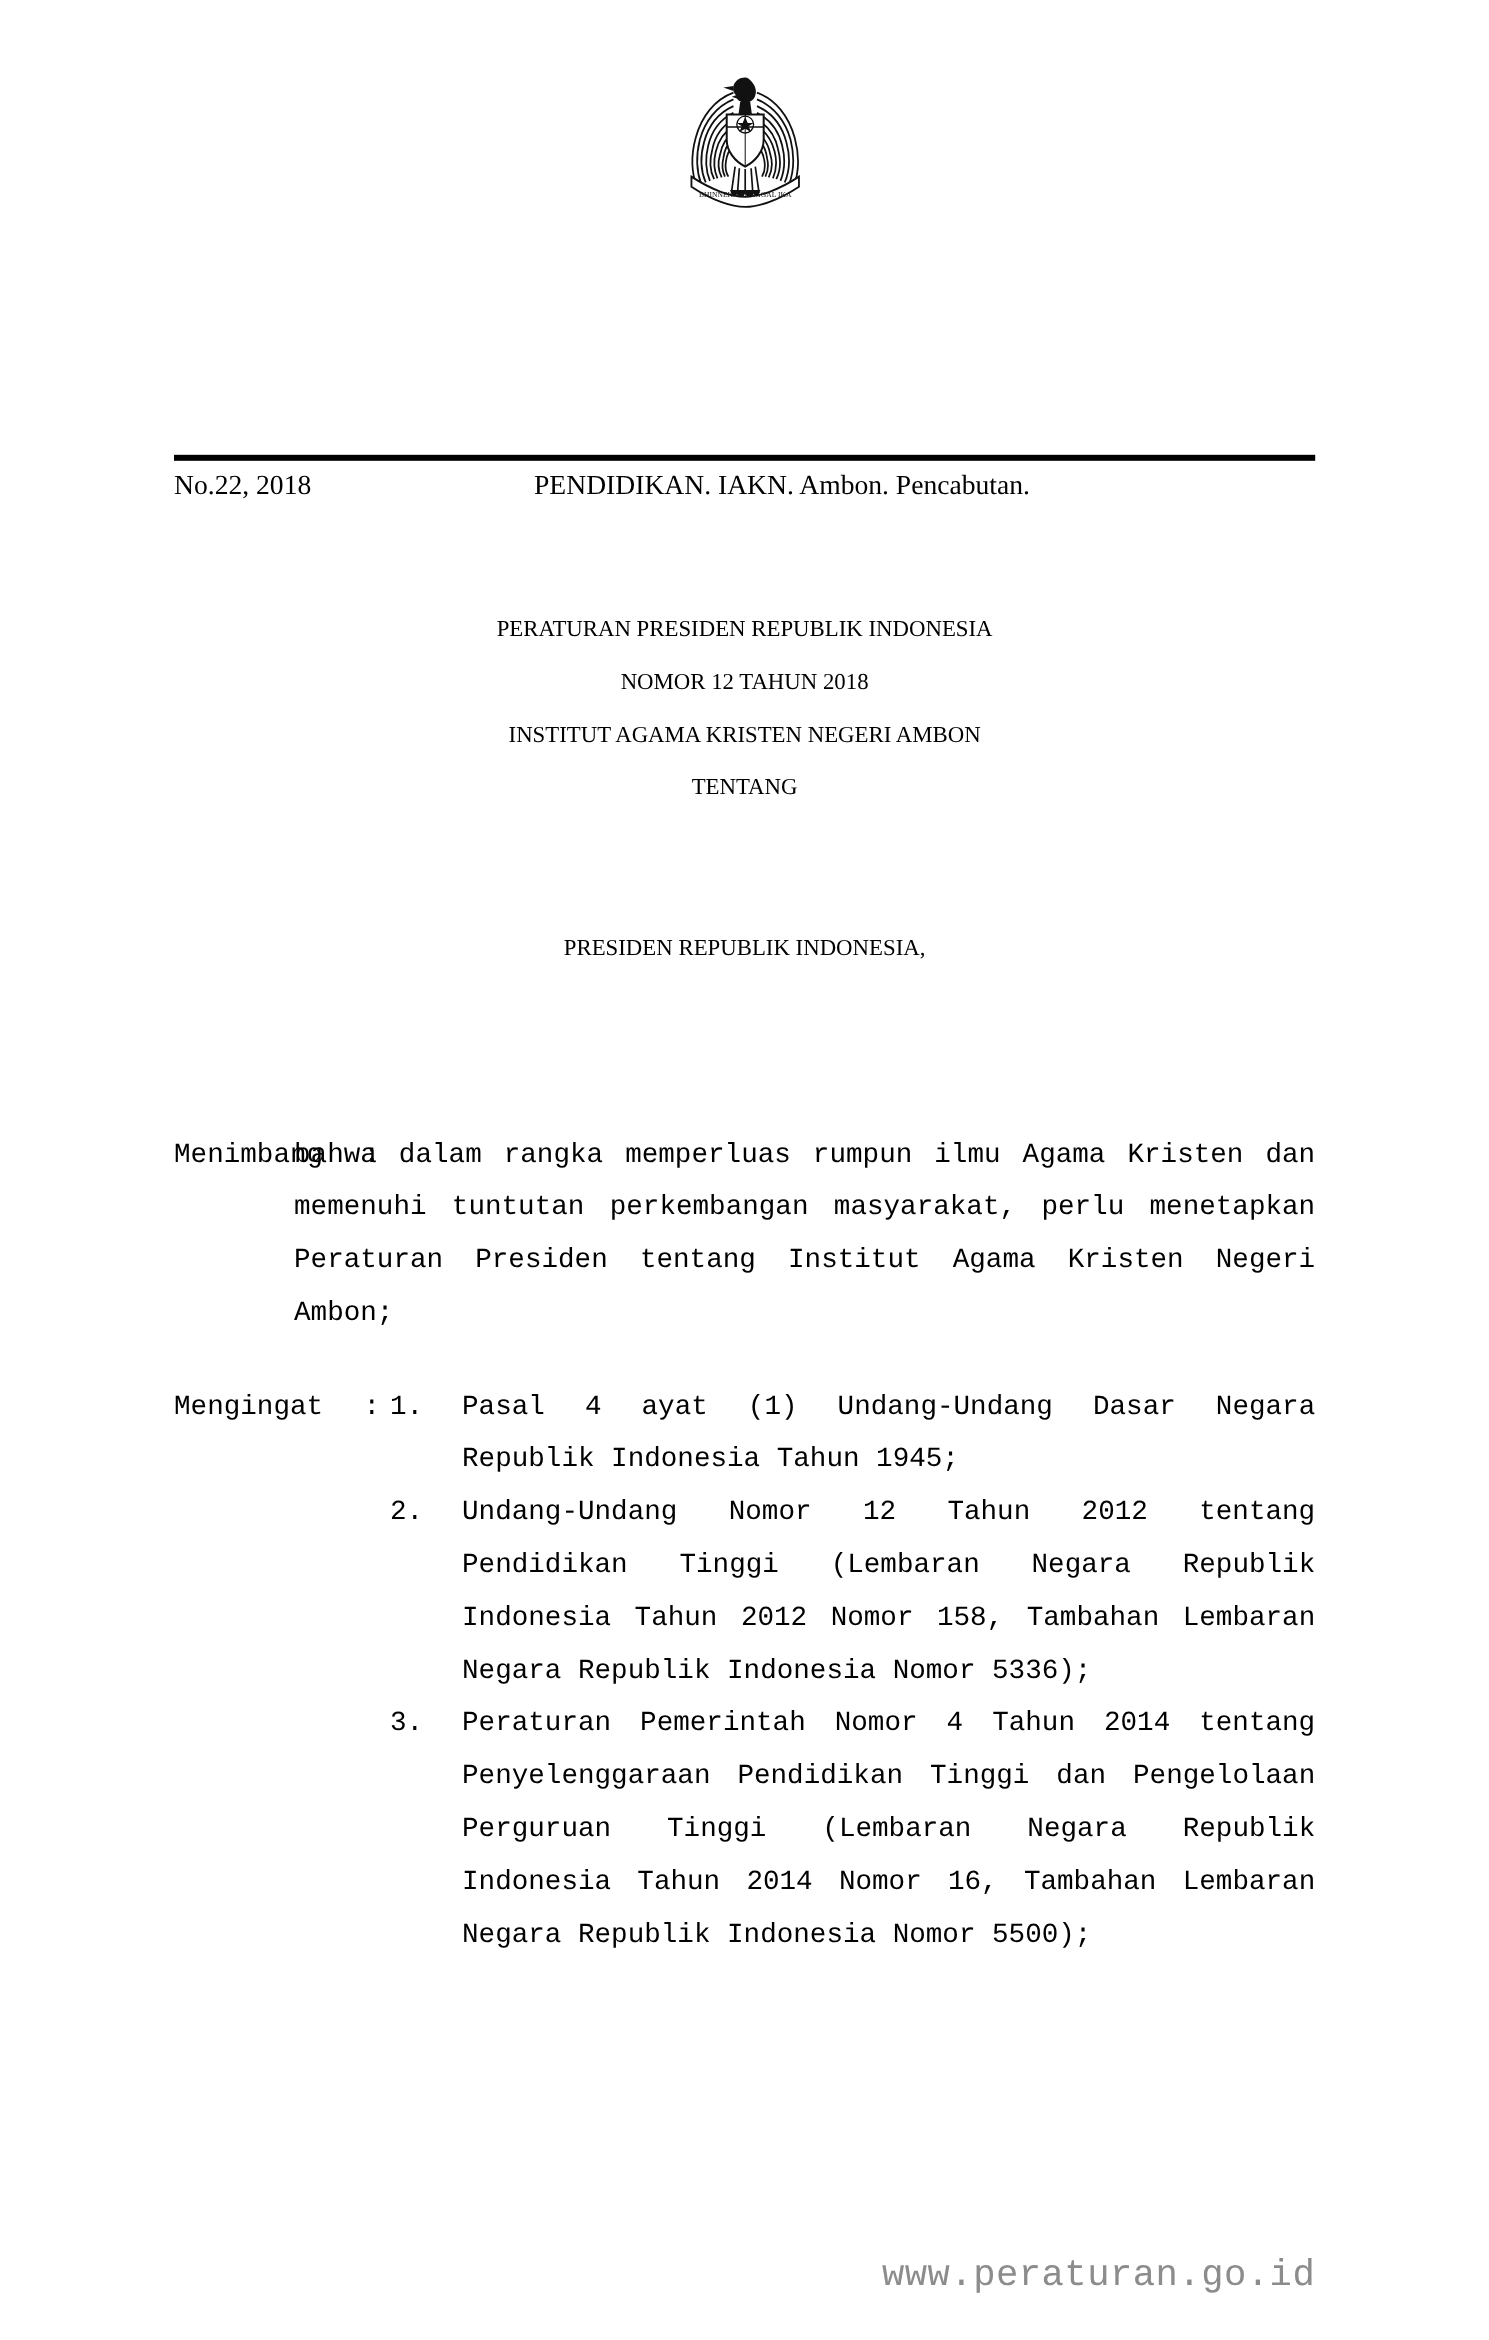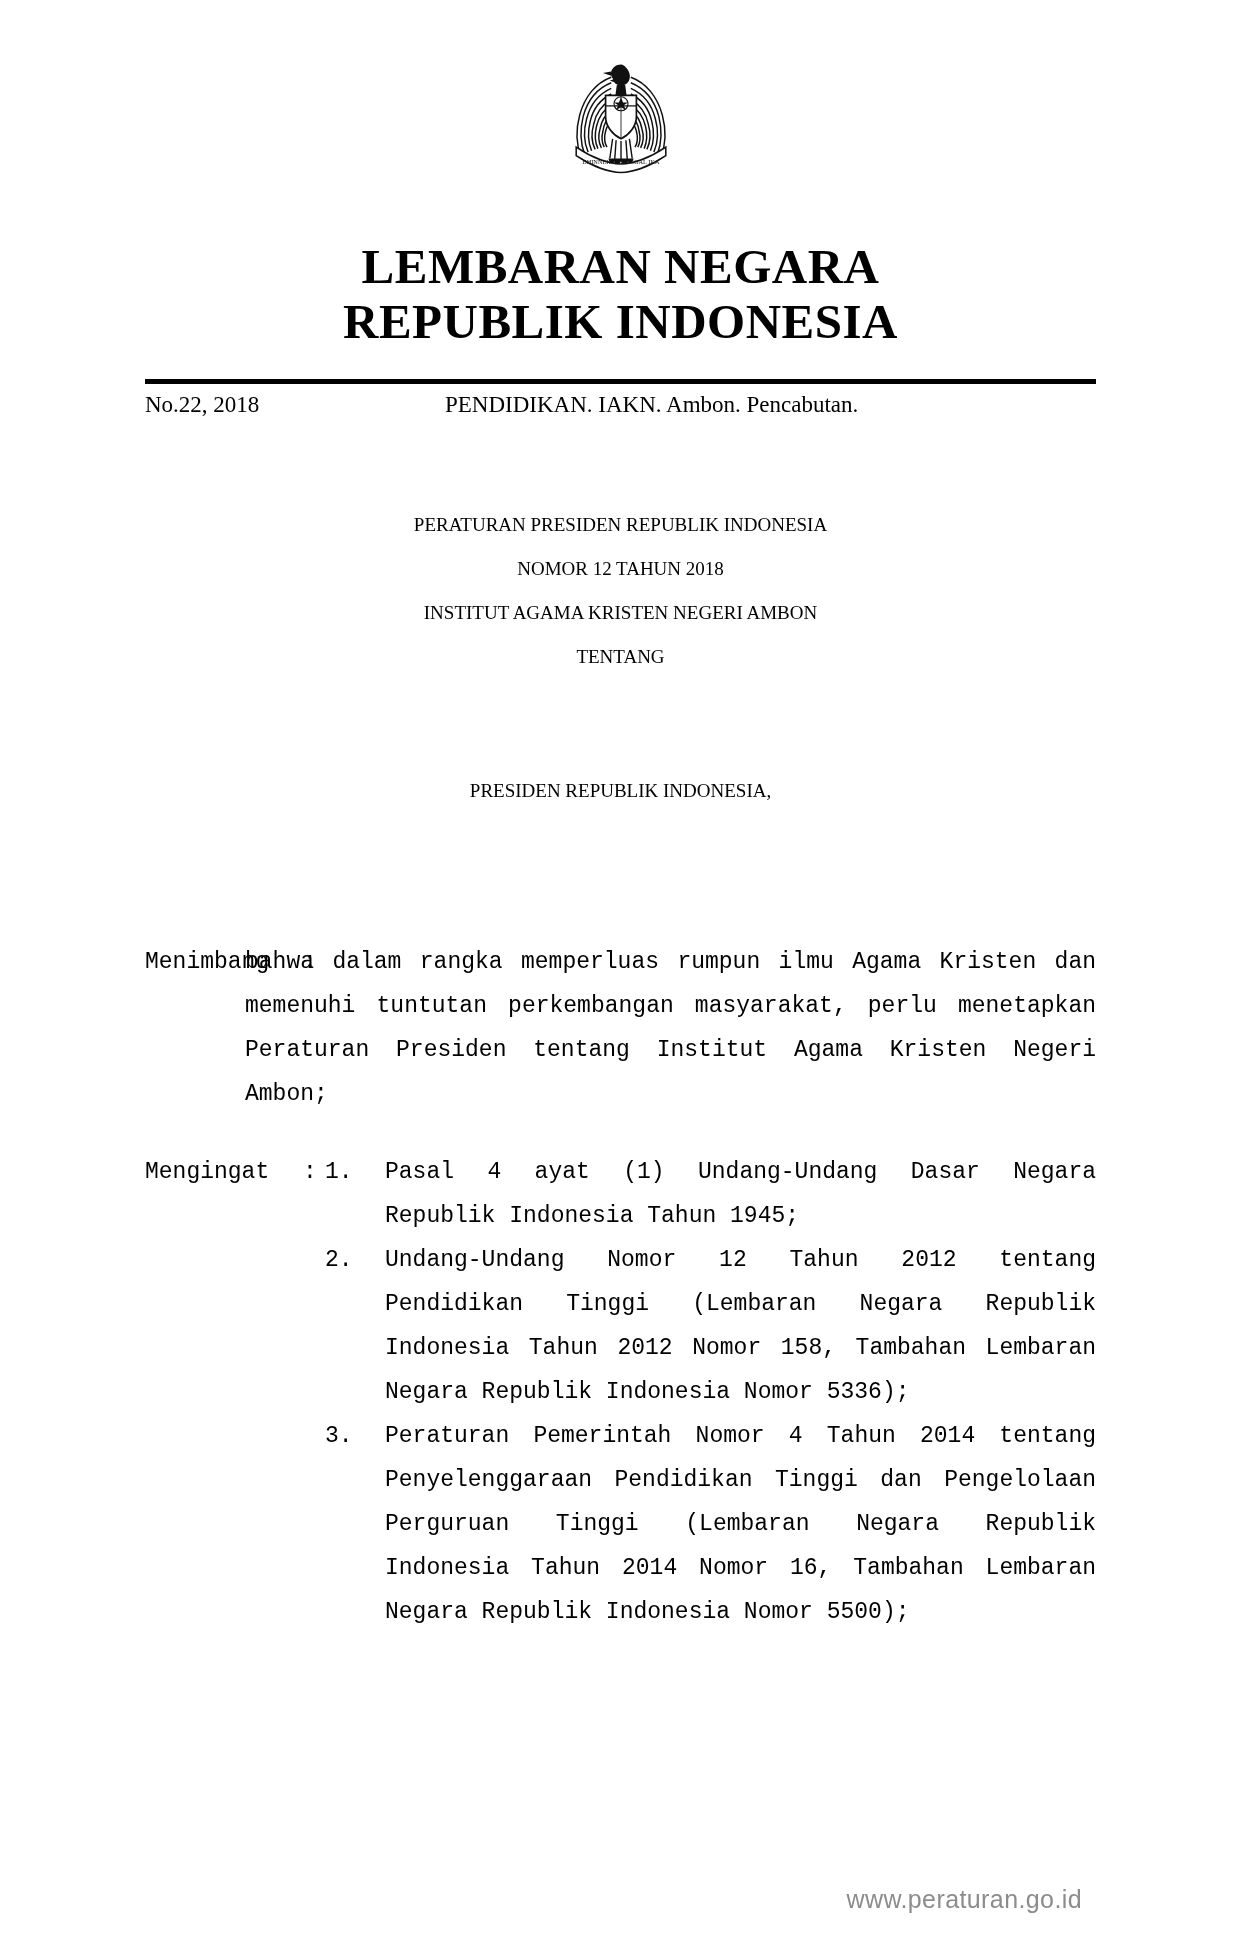--- a/index.html
+++ b/index.html
@@ -159,24 +159,24 @@
     top: 0;
     width: 40px;
     text-align: left;
     font-size: 23px;
     line-height: 44px;
   }
 
   
   .footer-watermark {
     position: absolute;
-    right: 159px;
+    right: 145px;
     bottom: 36px;
-    font-family: Liberation Sans, sans-serif;
-    font-size: 25px;
+    font-family: Liberation Mono, monospace;
+    font-size: 31px;
     color: #8c8c8c;
     letter-spacing: 0.4px;
     white-space: nowrap;
   }
 </style>
 </head>
 <body>
 
 <div class="page">
 
@@ -228,24 +228,20 @@
           <path d="M112 124 L116 152"></path>
         </g>
         <path d="M82 152 L118 152 L114 164 L110 156 L106 166 L100 156 L94 166 L90 156 L86 164 Z" fill="#111" stroke="none"></path>
 
         <path d="M36 136 C60 152 84 160 100 160 C116 160 140 152 164 136 L164 148 C140 164 116 172 100 172 C84 172 60 164 36 148 Z" fill="#fff" stroke="#111" stroke-width="2.2"></path>
         <text x="100" y="160" font-size="9" font-family="Liberation Serif, serif" text-anchor="middle" fill="#111" stroke="none">BHINNEKA TUNGGAL IKA</text>
       </g>
     </svg>
   </div>
 
-  <div class="masthead">
-    <div class="masthead-line">LEMBARAN NEGARA</div>
-    <div class="masthead-line">REPUBLIK INDONESIA</div>
-  </div>
 
   <div class="header-rule"></div>
 
   <div class="header-row">
     <span class="header-no">No.22, 2018</span>
     <span class="header-subject">PENDIDIKAN. IAKN. Ambon. Pencabutan.</span>
   </div>
 
   <div class="title-block">
     <div class="title-line">PERATURAN PRESIDEN REPUBLIK INDONESIA</div>

